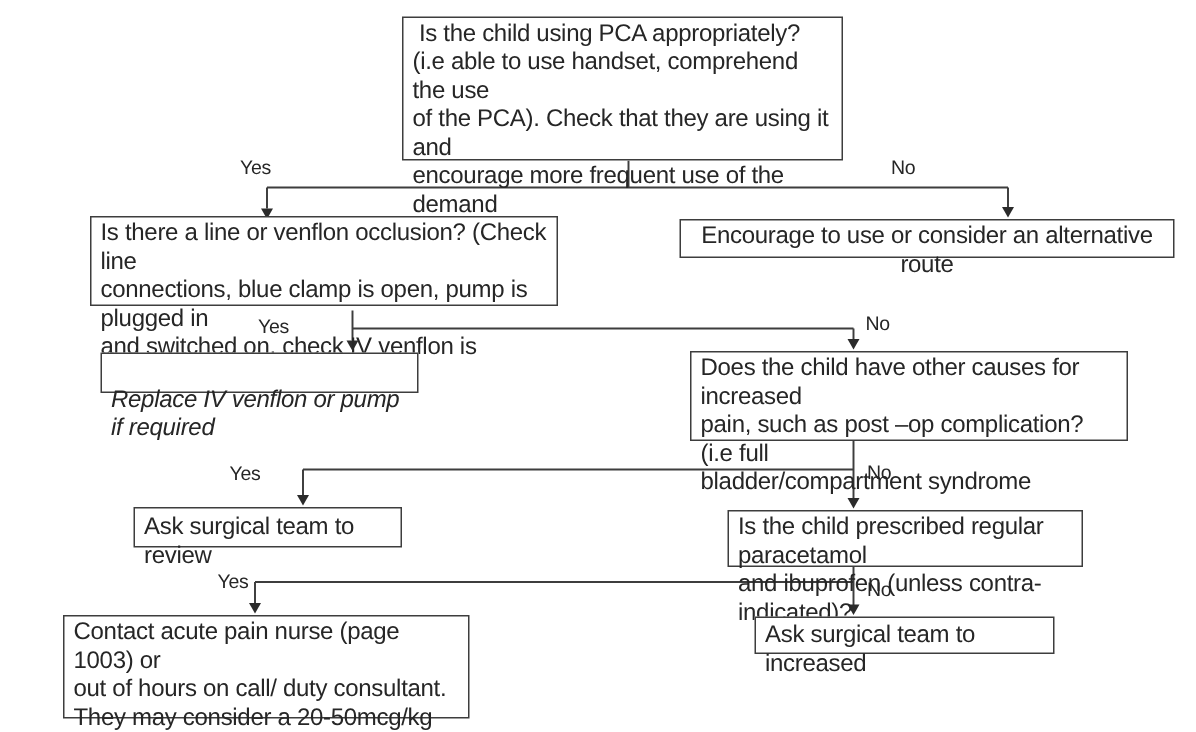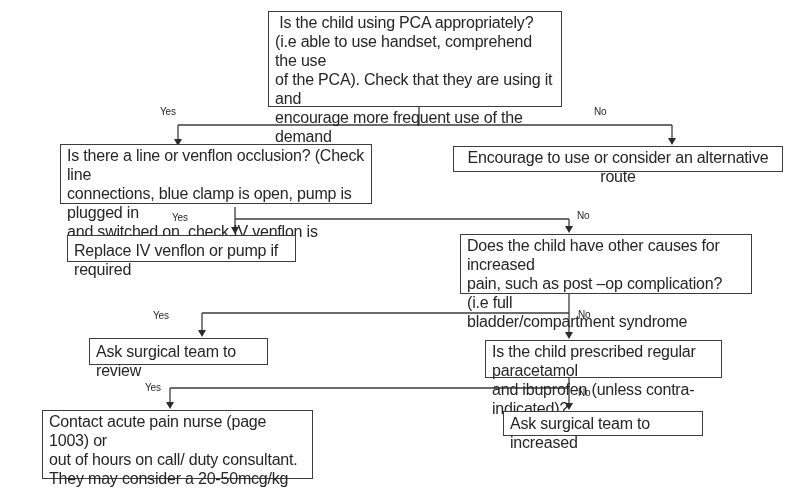--- a/index.html
+++ b/index.html
@@ -24,30 +24,30 @@
     background: #ffffff;
     font-size: 16px;
     line-height: 19px;
     letter-spacing: -0.2px;
     padding: 1px 6px;
     white-space: pre-wrap;
     box-sizing: border-box;
   }
   .edge-label {
     position: absolute;
-    font-size: 10px;
+    font-size: 13px;
     line-height: 14px;
     letter-spacing: -0.2px;
     color: #262626;
   }
   
   #n-using-pca     { left: 268px; top: 11px;  width: 294px; height: 96px; }
   #n-occlusion     { left: 28px;  top: 144px; width: 312px; height: 60px; margin-left: 32px; }
   #n-alt-route     { left: 453px; top: 146px; width: 330px; height: 26px; text-align: center; }
-  #n-replace       { left: 67px;  top: 235px; width: 229px; height: 27px; padding-top: 5px; }
+  #n-replace       { left: 67px;  top: 235px; width: 212px; height: 27px; padding-top: 21px; font-style: italic; }
   #n-other-causes  { left: 460px; top: 234px; width: 292px; height: 60px; }
   #n-review        { left: 89px;  top: 338px; width: 179px; height: 27px; padding-top: 3px; }
   #n-prescribed    { left: 485px; top: 340px; width: 237px; height: 38px; }
   #n-contact-nurse { left: 42px;  top: 410px; width: 271px; height: 69px; }
   #n-prescribe     { left: 503px; top: 411px; width: 200px; height: 25px; padding-top: 2px; }
   
   #el-0 { left: 160px; top: 105px; }
   #el-1 { left: 594px; top: 105px; }
   #el-2 { left: 172px; top: 211px; }
   #el-3 { left: 577px; top: 209px; }

